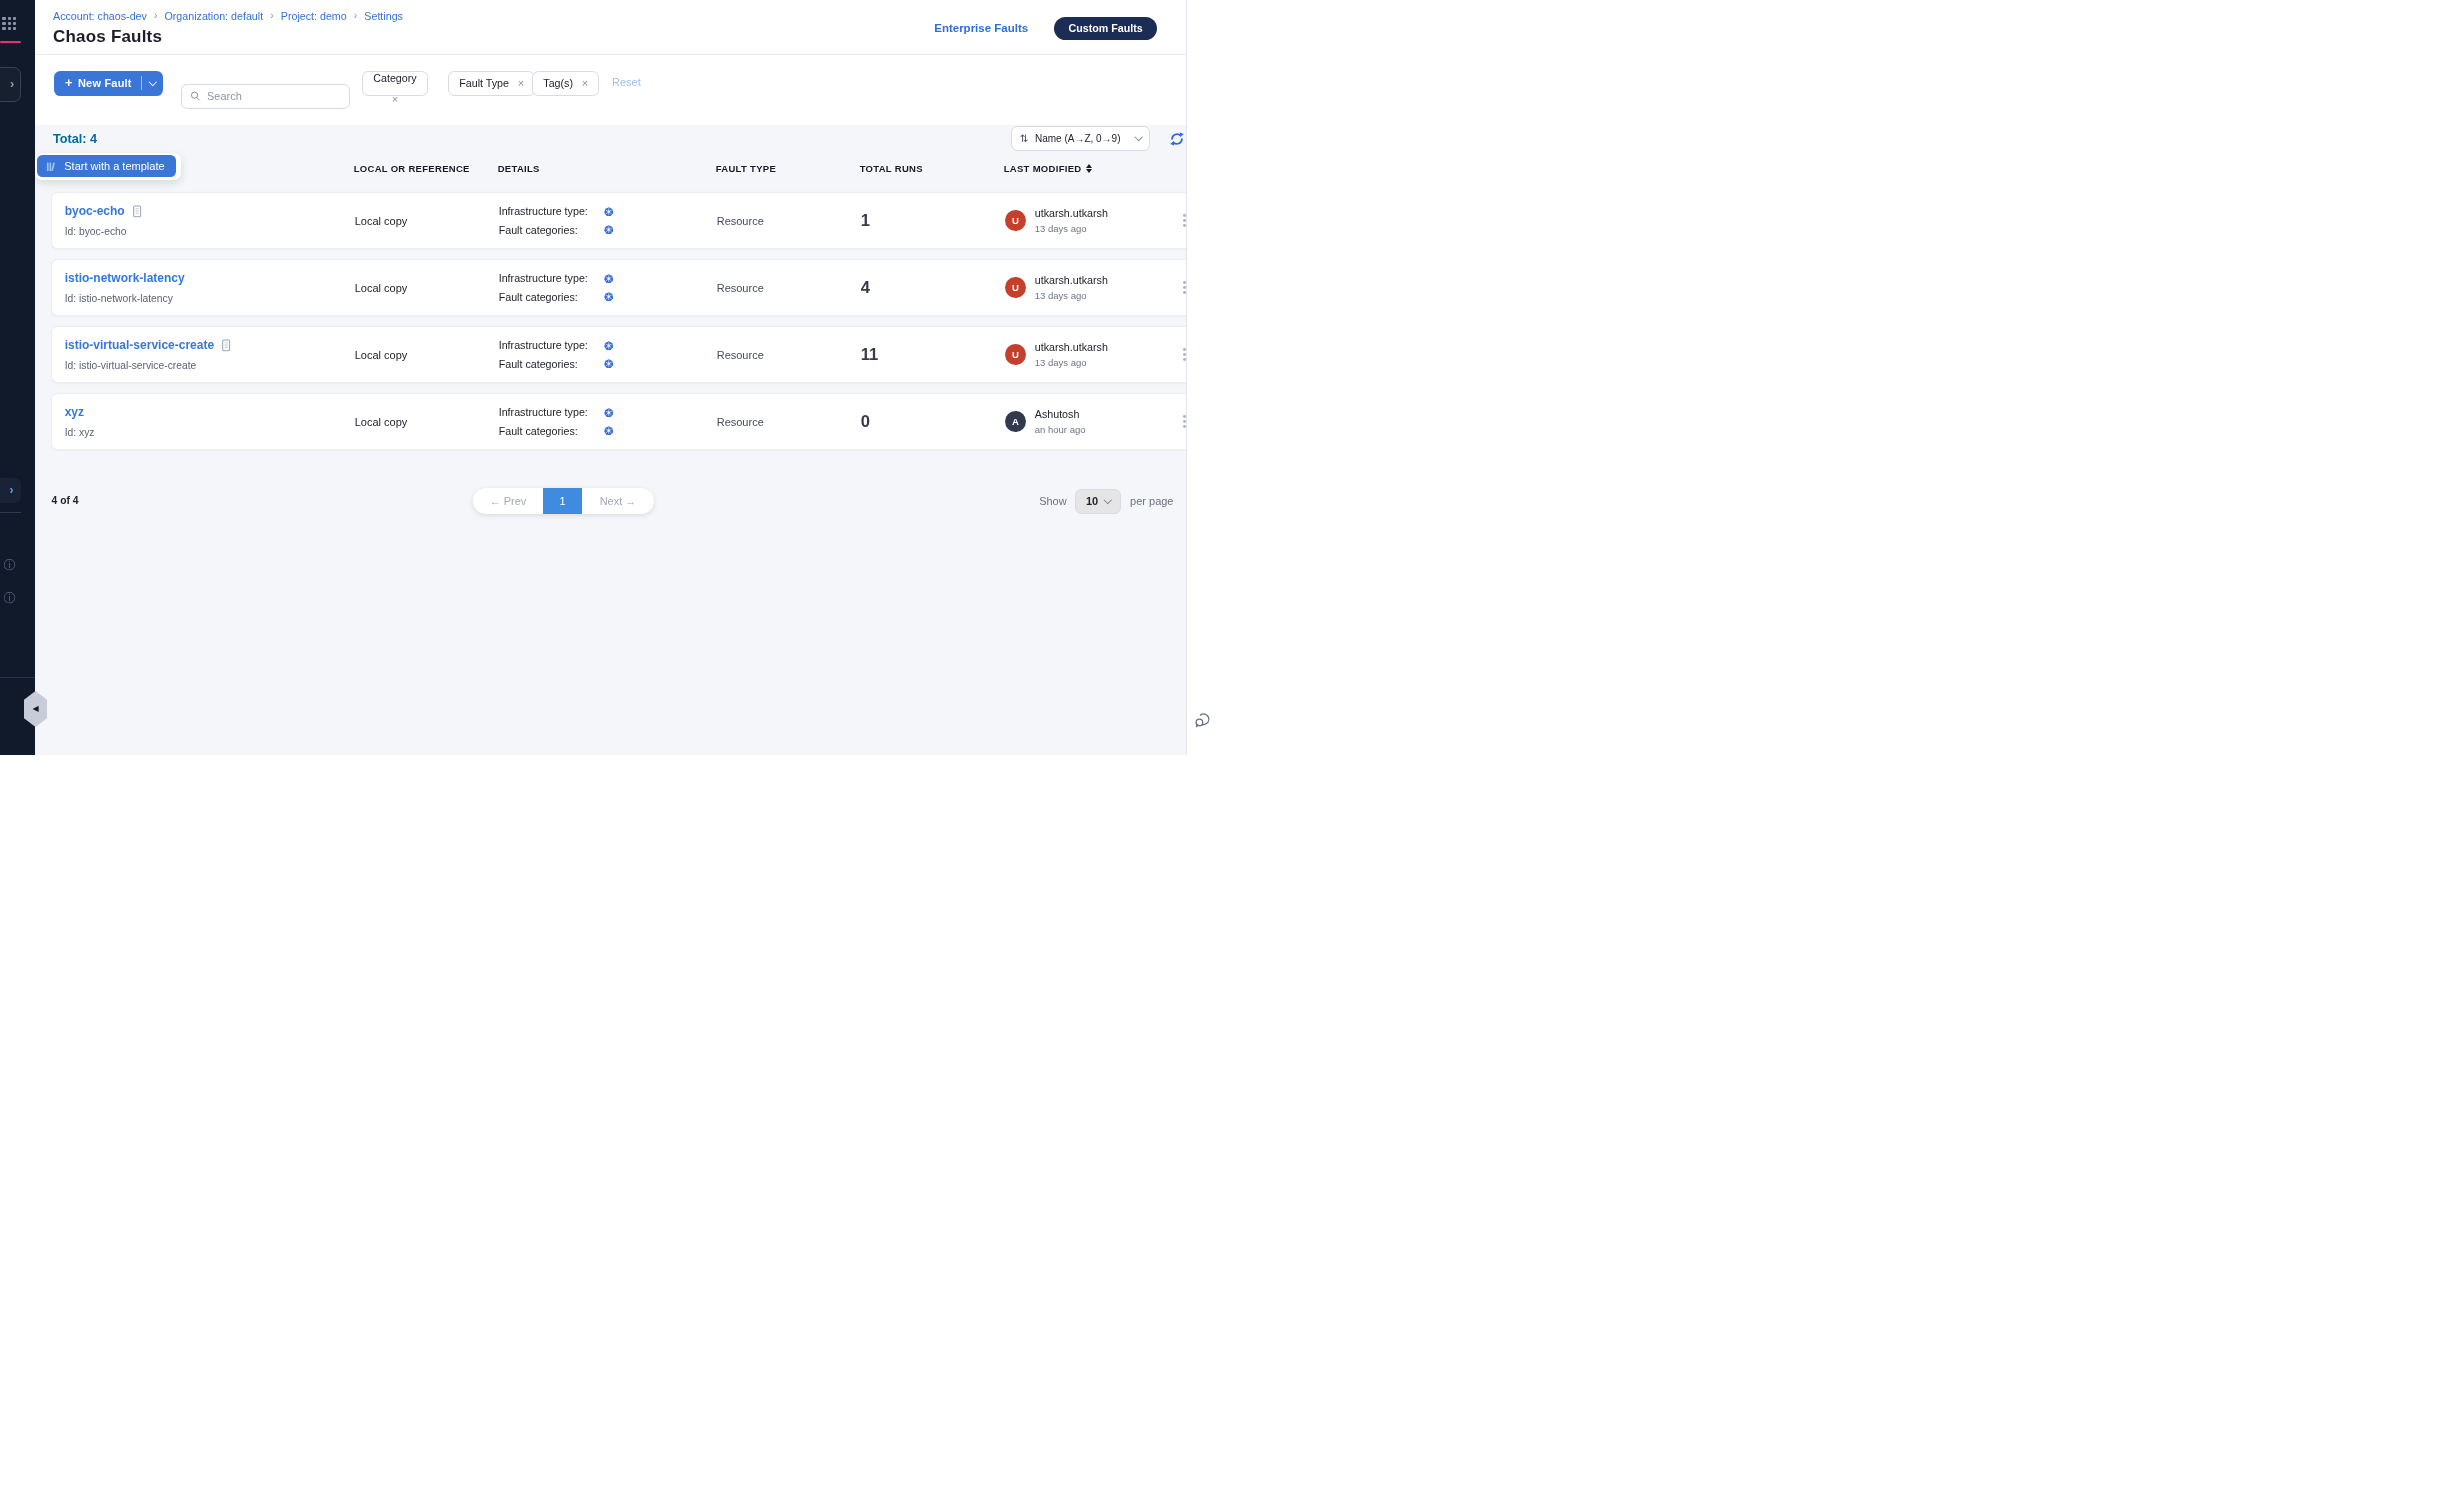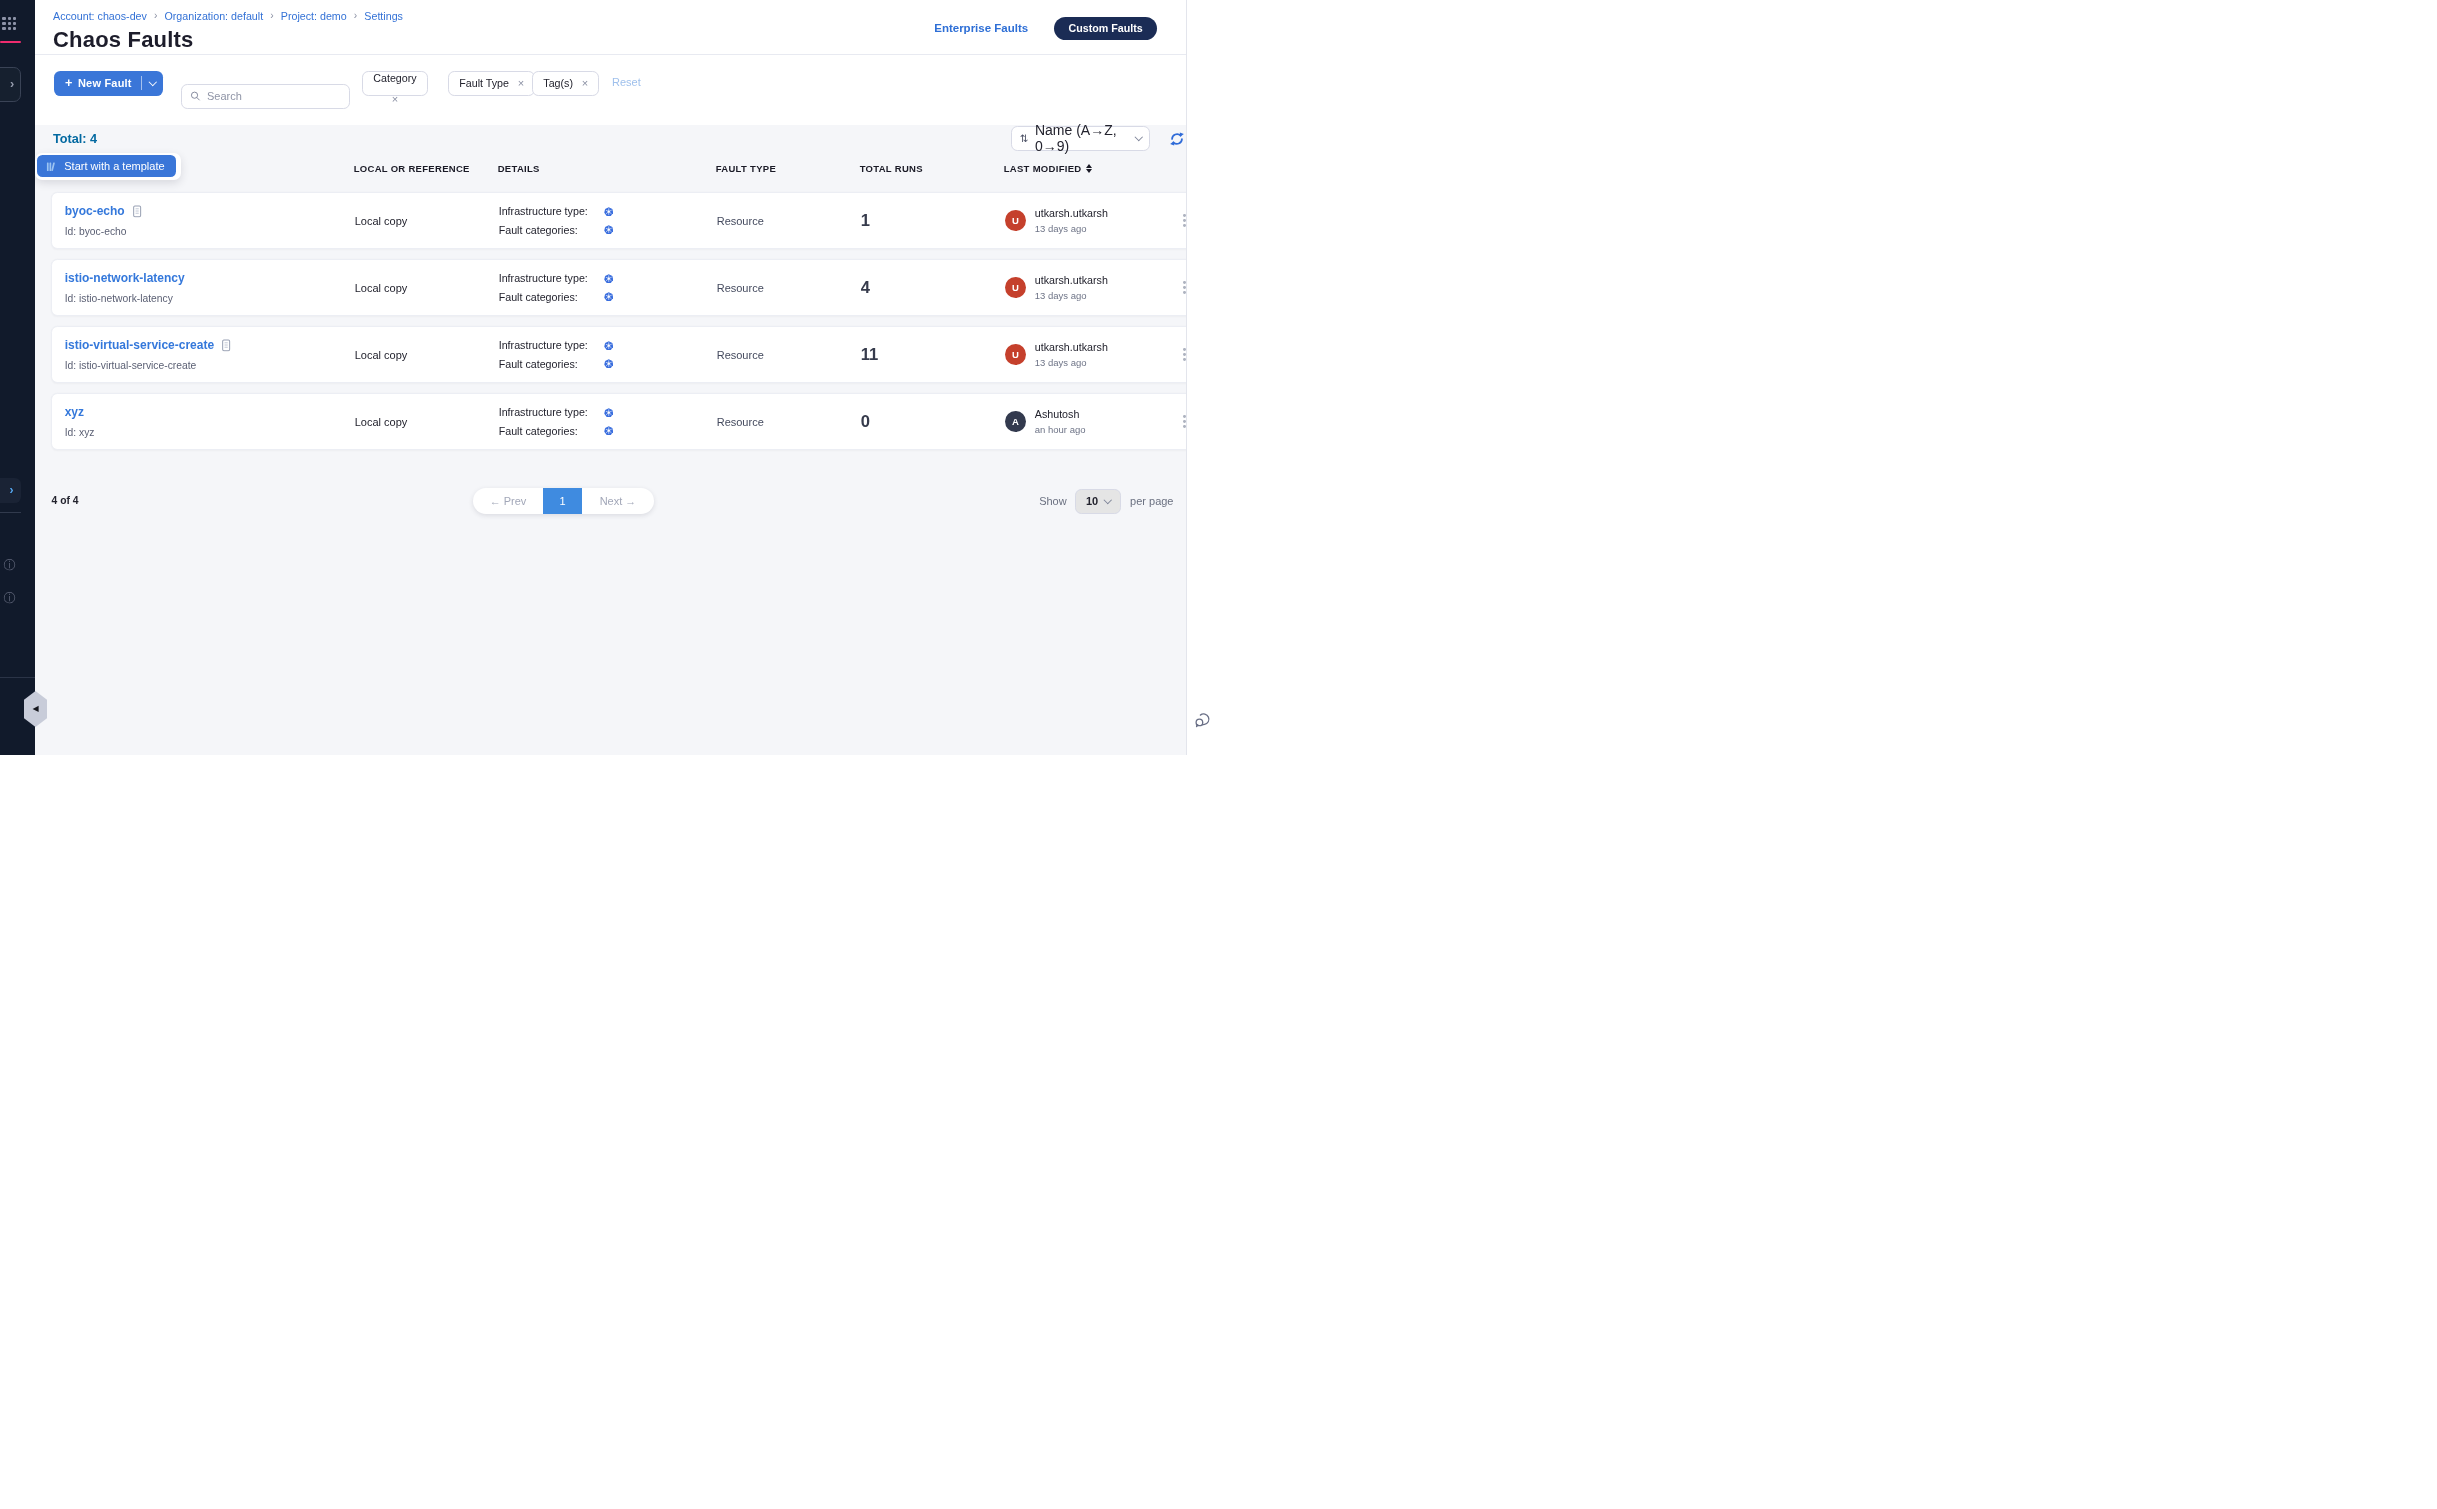--- a/index.html
+++ b/index.html
@@ -26,21 +26,21 @@
   .hex-handle span { color:#15161c; font-size:8px; line-height:1; }
   
   .right-strip { position:absolute; left:1186px; top:0; width:32px; height:755px; background:#ffffff; border-left:0.8px solid #e3e5ec; z-index:5; }
   .chat-icon { position:absolute; left:7.1px; top:711px; cursor:pointer; }
   
   .main { position:absolute; left:35px; top:0; width:1152px; height:755px; background:#ffffff; }
   .topbar { position:relative; height:55px; border-bottom:0.8px solid #e8eaf1; }
   .breadcrumb { position:absolute; left:18px; top:9.5px; display:flex; align-items:center; gap:7.1px; font-size:10.7px; }
   .breadcrumb a { color:#3472d6; text-decoration:none; cursor:pointer; }
   .breadcrumb .sep { color:#8a90a3; font-size:10.3px; }
-  .page-title { position:absolute; left:18px; top:27px; font-size:22px; font-weight:700; color:#1d1d2b; letter-spacing:0.2px; }
+  .page-title { position:absolute; left:18px; top:27px; font-size:17px; font-weight:700; color:#1d1d2b; letter-spacing:0.2px; }
   .top-right { position:absolute; right:30px; top:16.6px; display:flex; align-items:center; gap:26px; }
   .enterprise-link { color:#2e6fd6; font-size:11.5px; font-weight:600; cursor:pointer; }
   .custom-pill { background:#1b2c55; color:#fff; font-size:10.7px; font-weight:600; height:23px; padding:0 14.3px; border-radius:12px; border:none; display:flex; align-items:center; cursor:pointer; }
   
   .toolbar { position:relative; height:70px; background:#fff; }
   .btn-new-fault { position:absolute; left:19px; top:16px; height:24.6px; background:#3a76d8; border:none; border-radius:6.3px; color:#fff; display:flex; align-items:center; padding:0 8px 0 11px; cursor:pointer; }
   .btn-new-fault .plus { font-size:12.7px; font-weight:700; margin-right:5.5px; }
   .btn-new-fault .lbl { font-size:11px; font-weight:700; letter-spacing:0.2px; }
   .btn-new-fault .vdiv { width:0.8px; height:14.3px; background:rgba(255,255,255,.55); margin:0 8px 0 9.5px; }
   .chev { display:inline-block; width:5.5px; height:5.5px; border-right:1.4px solid #7b8196; border-bottom:1.4px solid #7b8196; transform:rotate(45deg); margin-top:-3.2px; }
@@ -54,21 +54,21 @@
   .reset-link { position:absolute; left:577px; top:20.6px; font-size:11px; color:#9fc0ec; font-weight:500; cursor:pointer; }
   
   .tmpl-pop { position:absolute; left:0px; top:98px; background:#fff; border-radius:7.1px; padding:2.4px 5.5px 2.4px 1.6px; box-shadow:0 3.2px 8px rgba(40,41,61,.14); z-index:25; }
   .tmpl-item { background:#3a76d8; border-radius:5.5px; height:22px; display:flex; align-items:center; gap:7.1px; padding:0 11px 0 7.1px; cursor:pointer; }
   .tmpl-item .txt { color:#fff; font-size:11px; }
   
   .content { position:relative; height:630px; background:#f5f6f9; }
   .total { position:absolute; left:18px; top:7.1px; font-size:12.7px; font-weight:700; color:#0369a1; }
   .sort-select { position:absolute; left:976px; top:0.8px; width:139px; height:25px; background:#fff; border:0.8px solid #d8dae6; border-radius:6.3px; display:flex; align-items:center; padding:0 8px; gap:6.3px; cursor:pointer; }
   .sort-select .dir { font-size:10.3px; color:#4a4f63; }
-  .sort-select .lbl { font-size:14px; color:#23232e; flex:1; }
+  .sort-select .lbl { font-size:10px; color:#23232e; flex:1; }
   .refresh-btn { position:absolute; left:1134px; top:6.3px; width:16px; height:16px; cursor:pointer; }
   
   .thead { position:absolute; left:16px; top:38px; width:1142px; display:grid; grid-template-columns:290px 144px 218px 144px 144px 157px 45px; padding-left:12.7px; align-items:center; }
   .th { font-size:9.5px; font-weight:700; color:#1a1a26; letter-spacing:0.3px; display:flex; align-items:center; gap:4.8px; }
   .tri-up { width:0; height:0; border-left:3.6px solid transparent; border-right:3.6px solid transparent; border-bottom:4.8px solid #1a1a26; }
   .tri-dn { width:0; height:0; border-left:3.2px solid transparent; border-right:3.2px solid transparent; border-top:4px solid #1a1a26; }
   .sort-both { display:flex; flex-direction:column; gap:1.6px; }
   .sort-both .tri-up { border-left-width:3.2px; border-right-width:3.2px; border-bottom-width:4px; }
   .row-card { position:absolute; left:16px; width:1142px; height:57px; background:#fff; border:0.8px solid #eceef4; border-radius:6.3px; box-shadow:0 0.8px 1.6px rgba(40,41,61,.04); display:grid; grid-template-columns:290px 144px 218px 144px 144px 157px 45px; padding-left:12.7px; align-items:center; }
   .row-card.r0 { top:67px; } .row-card.r1 { top:134px; } .row-card.r2 { top:201px; } .row-card.r3 { top:268px; }

